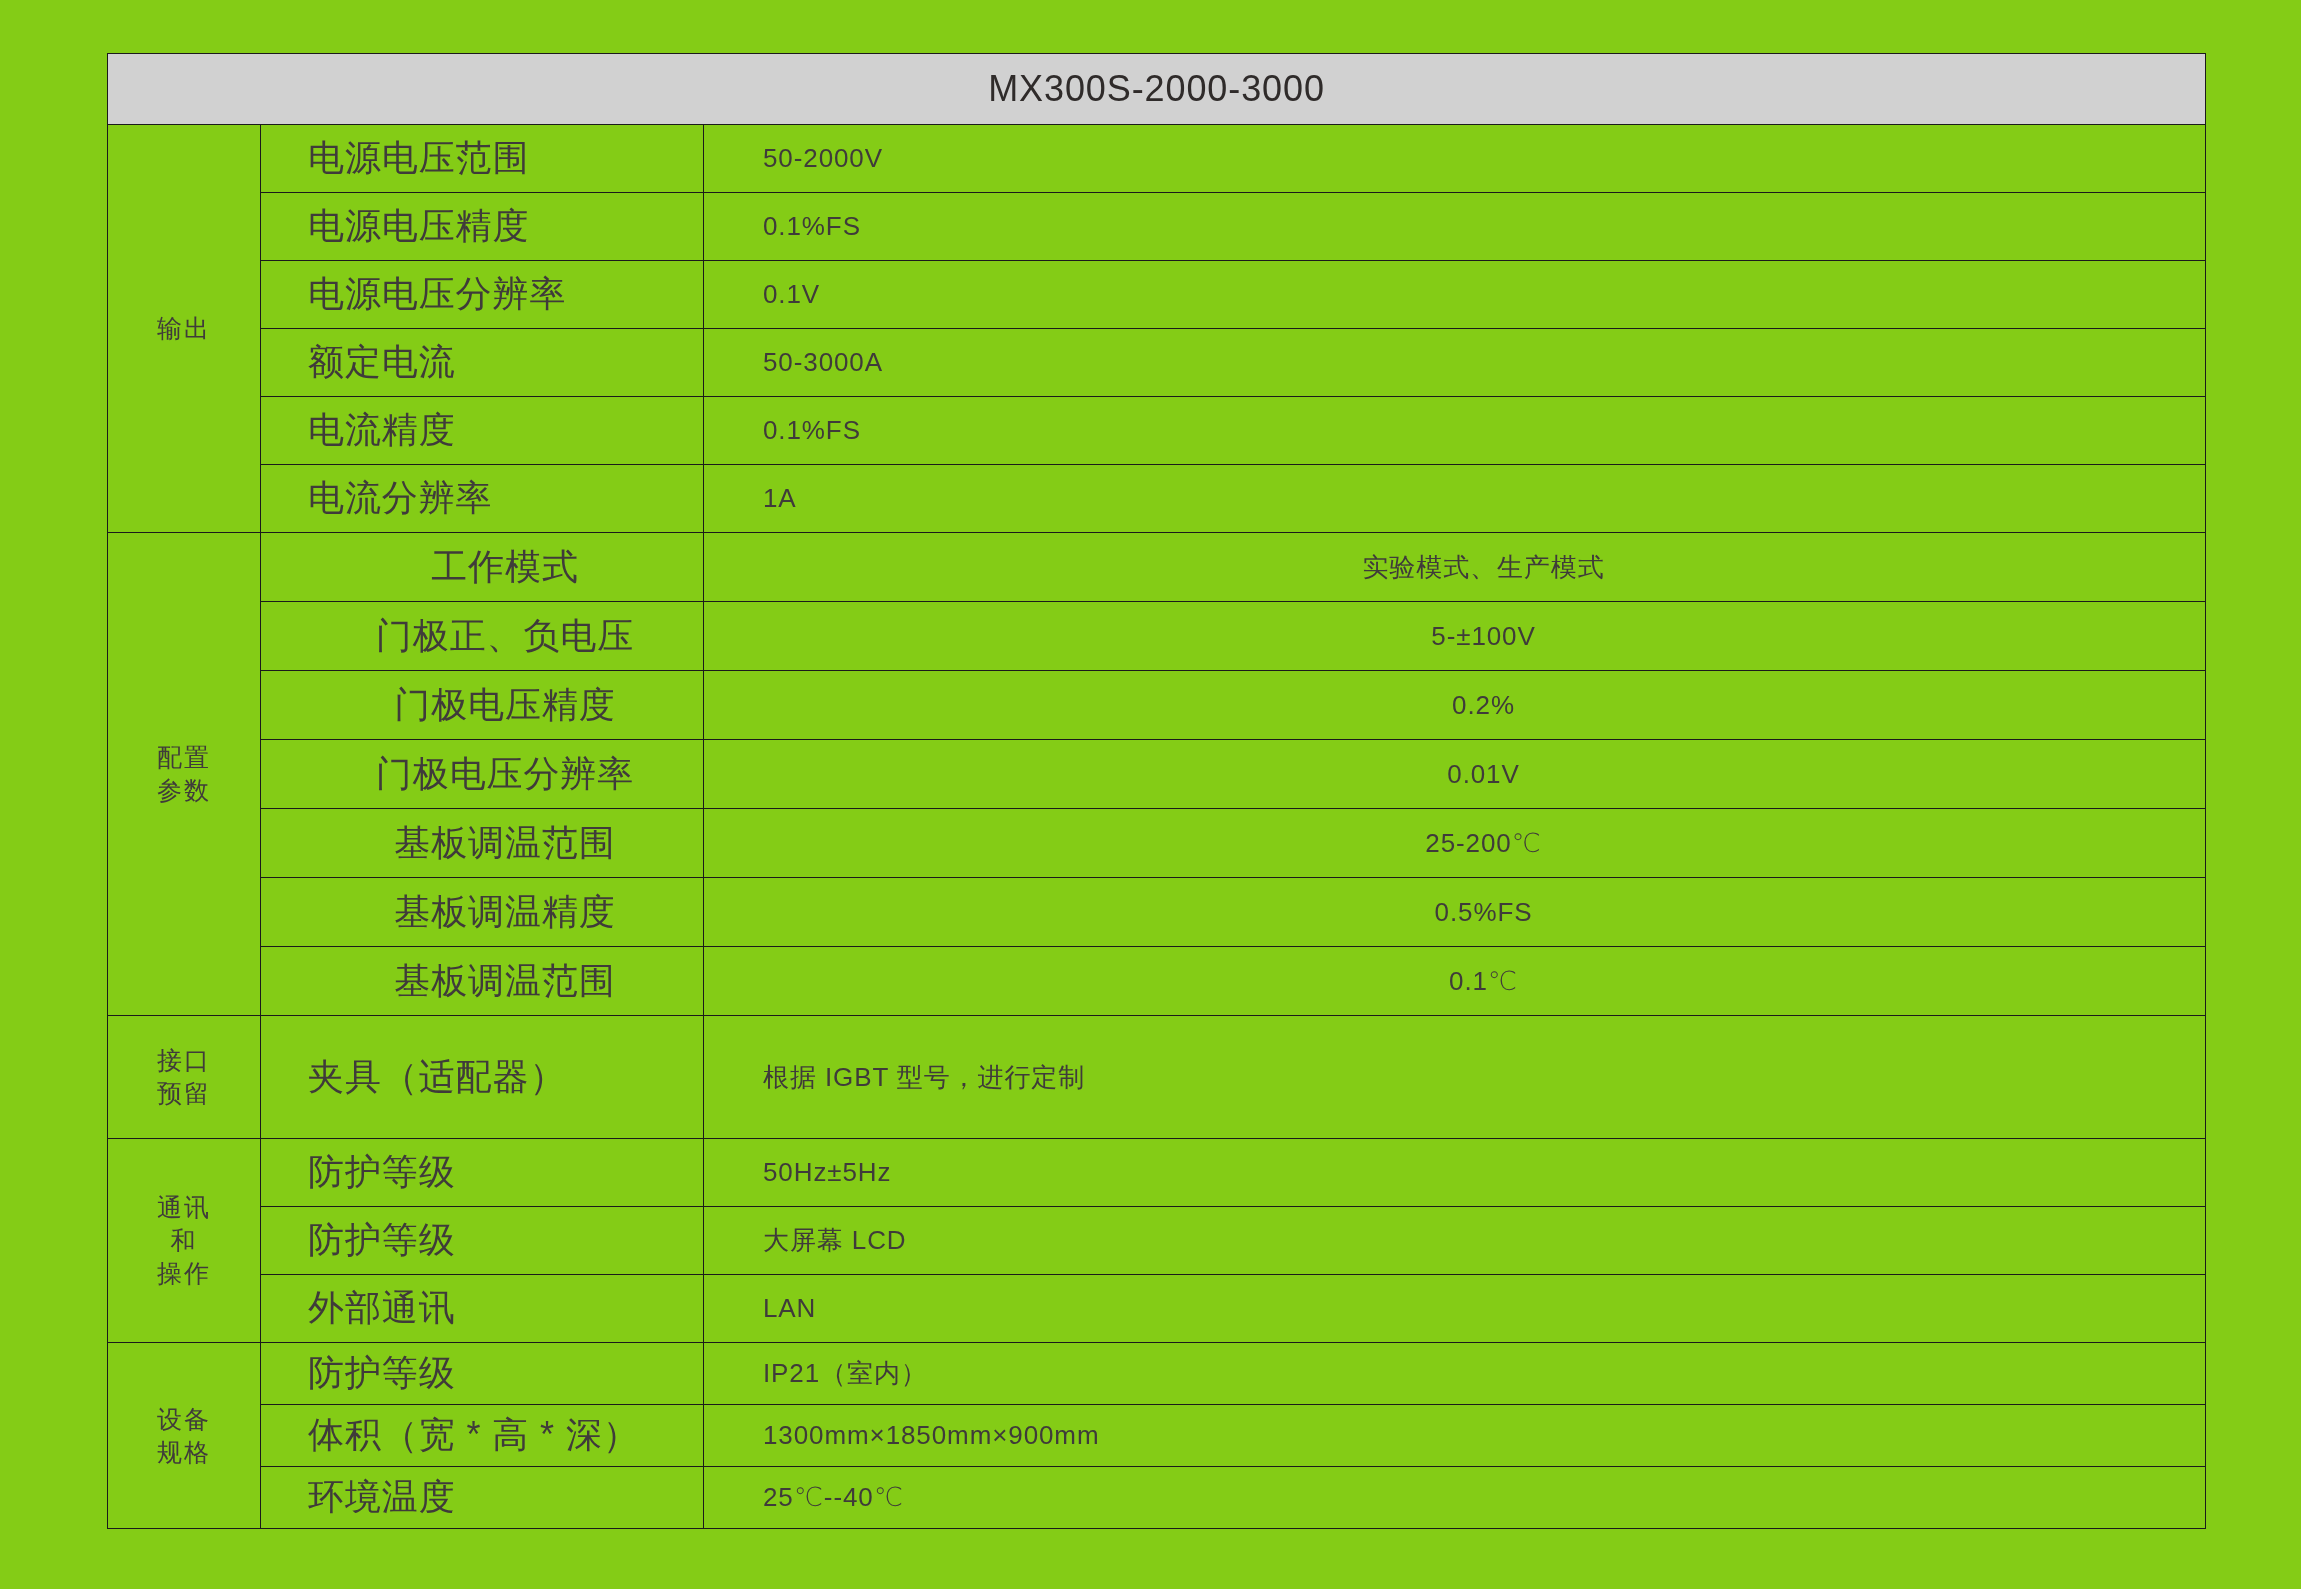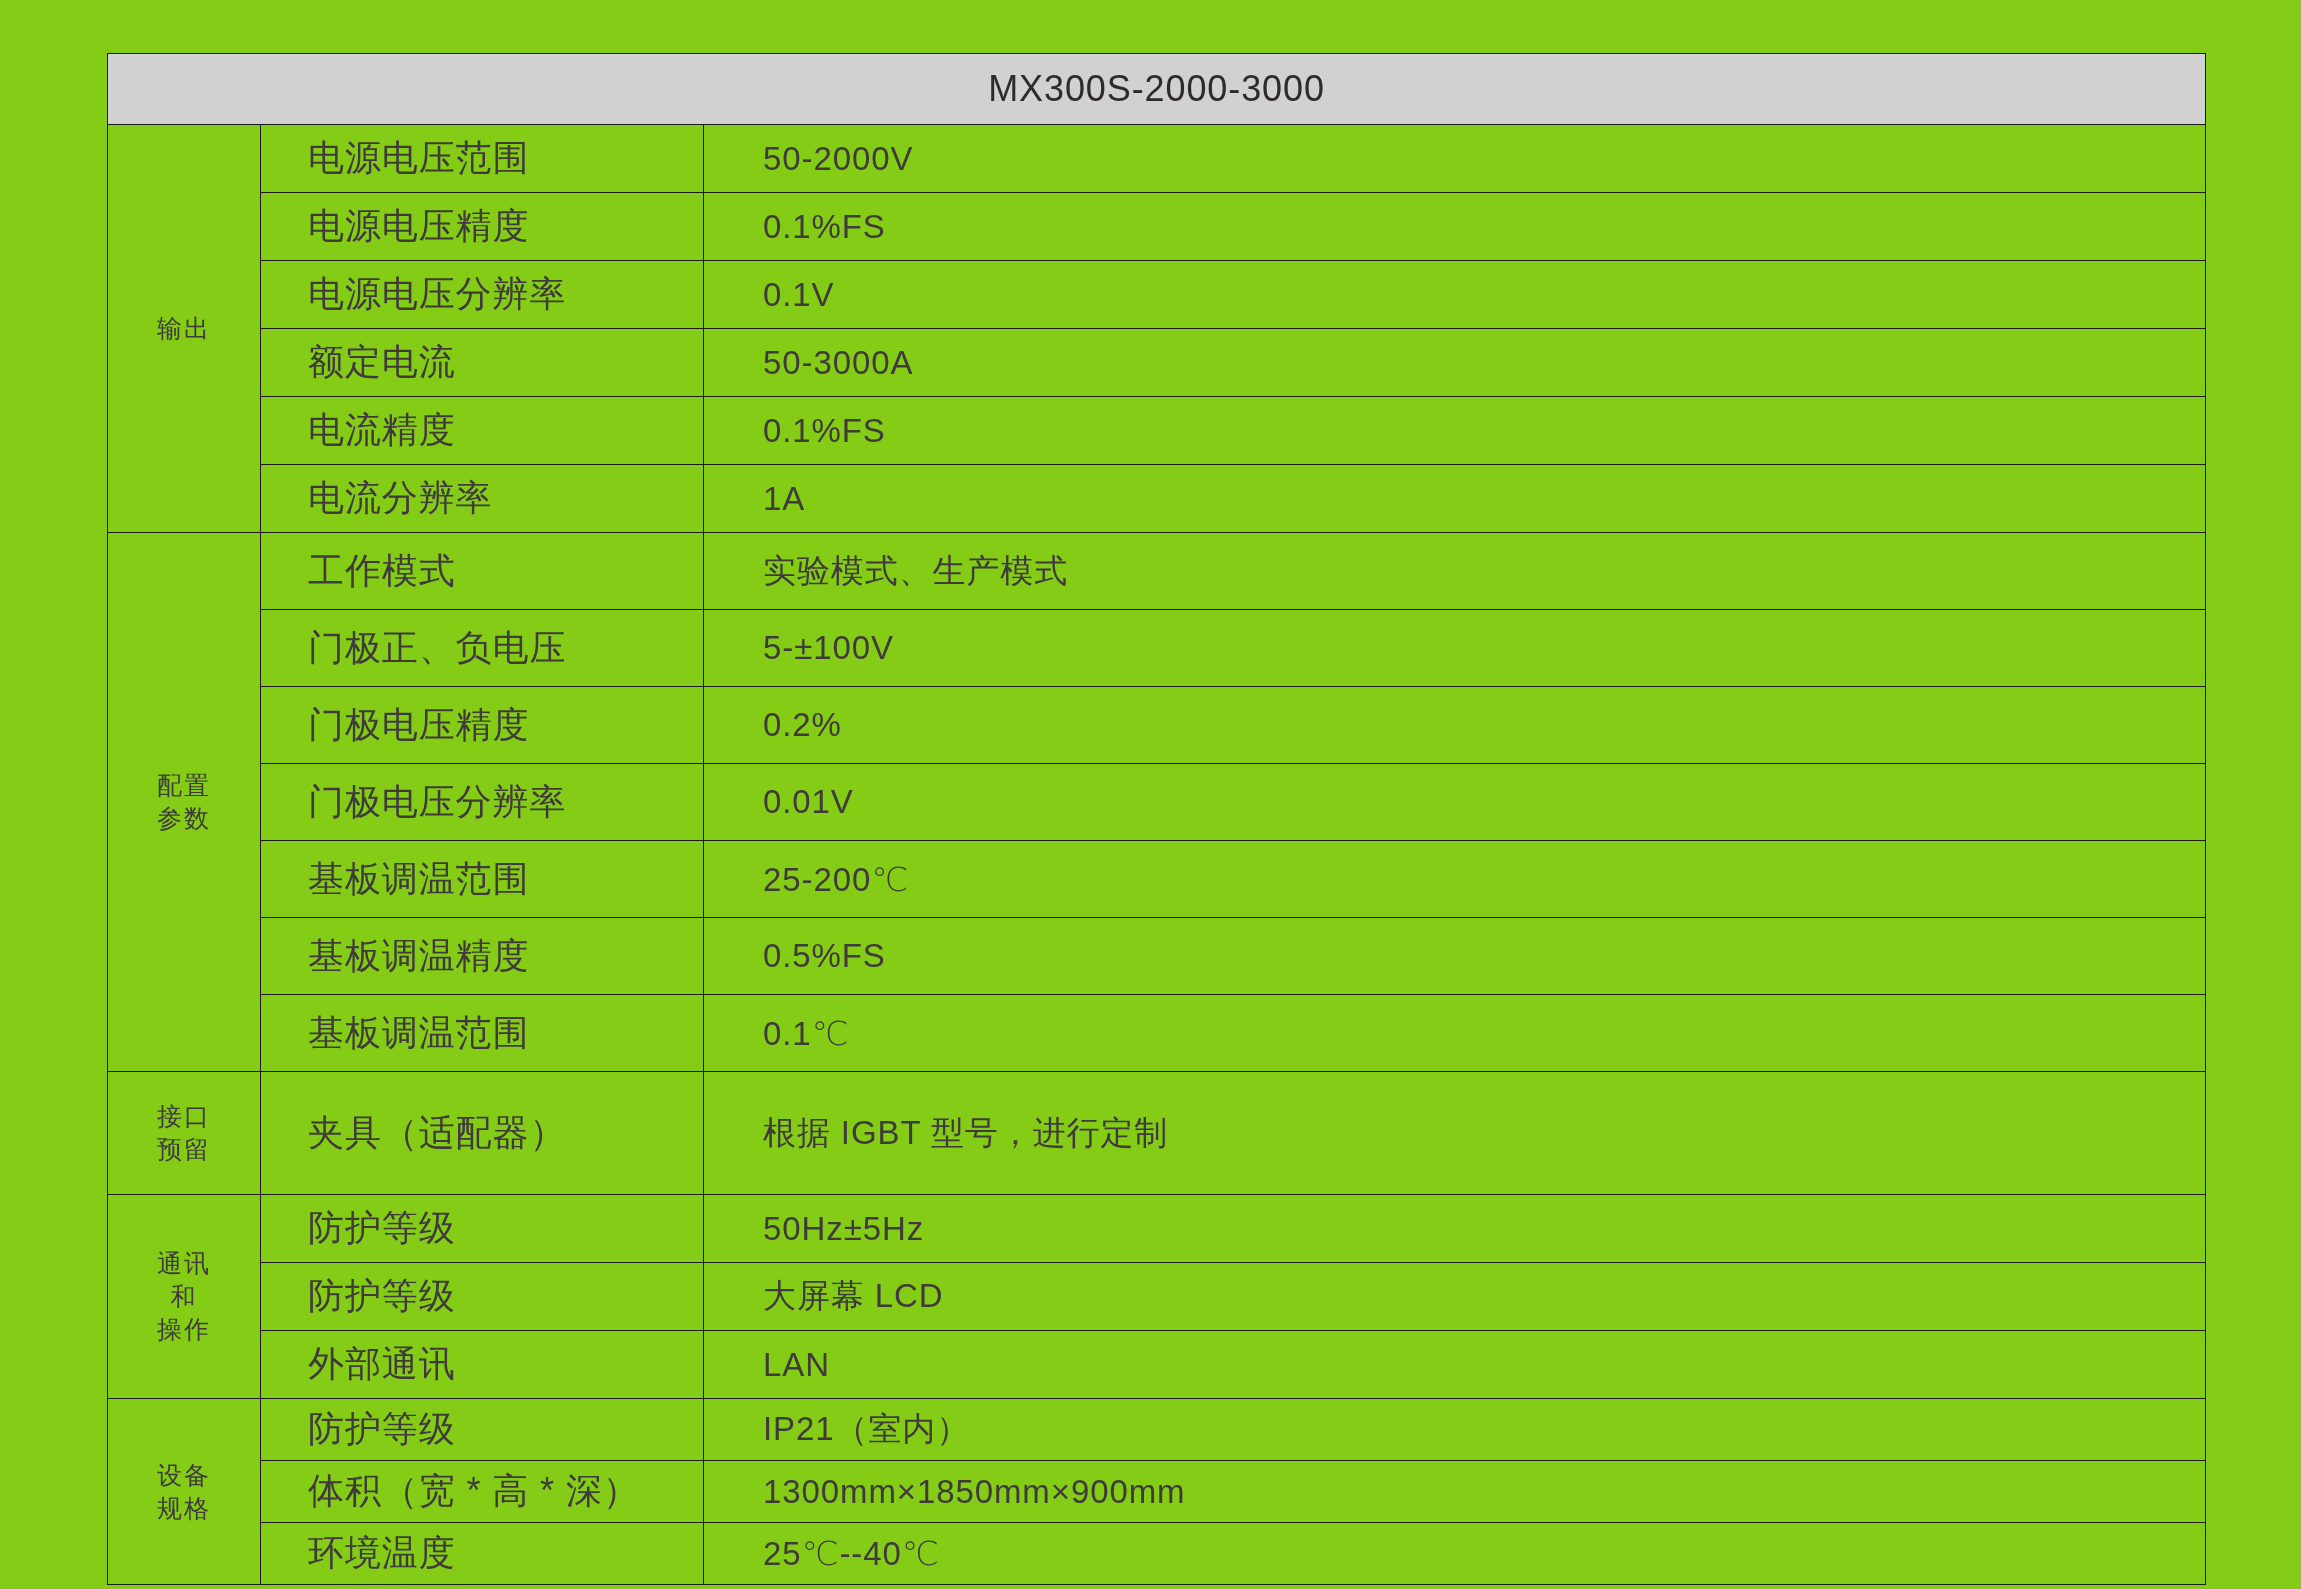--- a/index.html
+++ b/index.html
@@ -49,25 +49,25 @@
     letter-spacing: 1.9px;
     font-family: Liberation Serif, serif;
   }
   td.param {
     padding-left: 47px;
     font-size: 36px;
     letter-spacing: 0.9px;
   }
   td.val {
     padding-left: 59px;
-    font-size: 33px;
+    font-size: 26px;
     letter-spacing: 0.9px;
   }
   tr.h72  td { height: 68px; }
-  tr.h73  td { height: 77px; }
+  tr.h73  td { height: 69px; text-align: center; }
   tr.h130 td { height: 123px; }
   tr.h66  td { height: 62px; margin-top: 12px; }
 </style>
 </head>
 <body>
 
 <div class="page">
   <table class="spec">
     <colgroup>
       <col style="width:153px">

